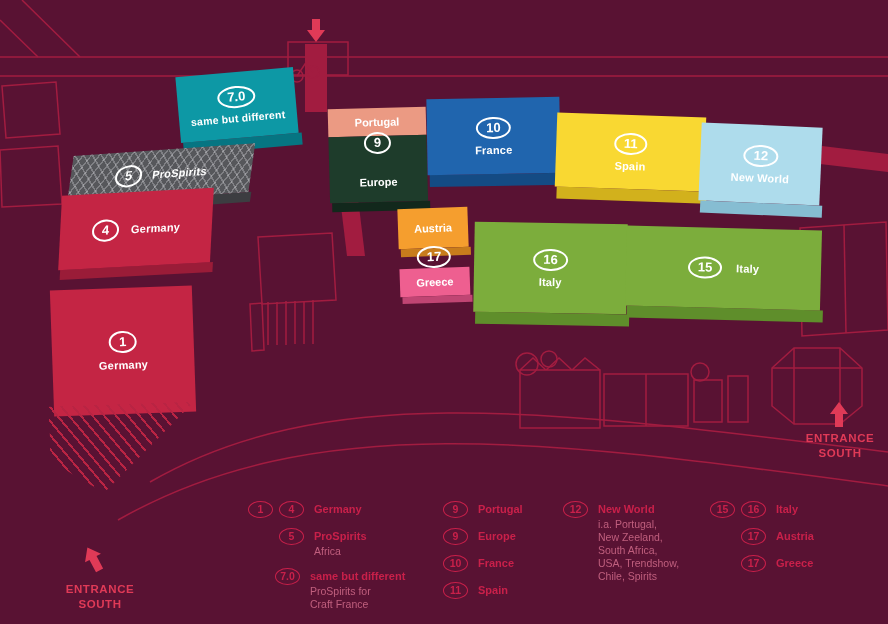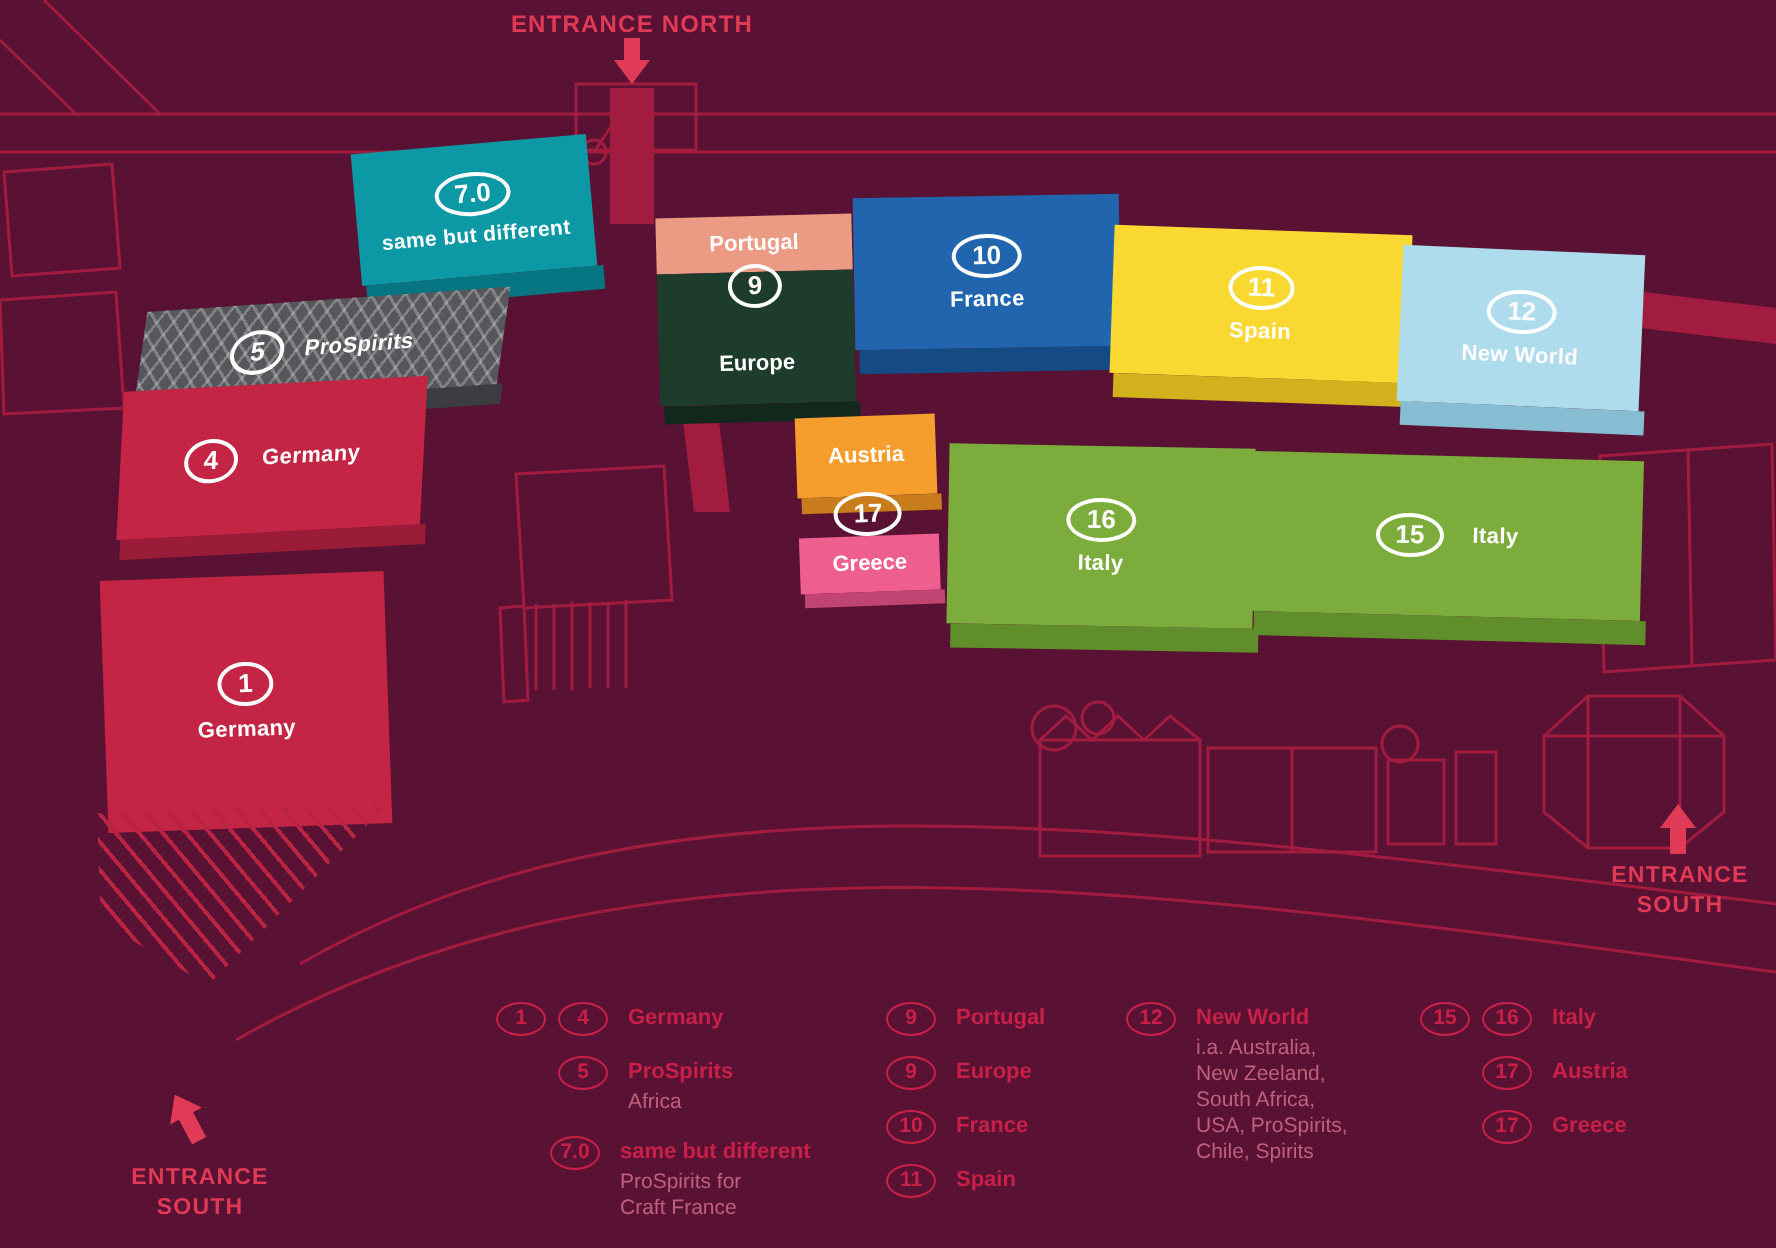--- a/index.html
+++ b/index.html
@@ -150,23 +150,20 @@
     <g stroke="#a21c40" stroke-width="1.5" fill="none">
       <circle cx="297" cy="76" r="6"></circle>
       <circle cx="313" cy="72" r="6"></circle>
       <path d="M297,76 L305,64 L313,72"></path>
     </g>
     <path fill="#e03a57" d="M316,42 L307,30 L312,30 L312,19 L320,19 L320,30 L325,30 Z"></path>
     <path fill="#e03a57" d="M839,402 L830,414 L835,414 L835,427 L843,427 L843,414 L848,414 Z"></path>
     <path fill="#e03a57" transform="rotate(-28 93 558)" d="M93,546 L84,558 L89,558 L89,572 L97,572 L97,558 L102,558 Z"></path>
   </svg>
 
-  <div class="entrance" id="ent-north">
-    <div>ENTRANCE NORTH</div>
-  </div>
   <div class="entrance" id="ent-east">
     <div>ENTRANCE</div>
     <div>SOUTH</div>
   </div>
   <div class="entrance" id="ent-south">
     <div>ENTRANCE</div>
     <div>SOUTH</div>
   </div>
 
   <div class="hall" id="h70">
@@ -304,24 +301,24 @@
       <span class="lb">11</span>
       <span class="ll">Spain</span>
     </div>
   </div>
 
   <div class="lcol" id="lcol3">
     <div class="lrow">
       <span class="lb">12</span>
       <span class="ltext">
         <span class="ll">New World</span>
-        <span class="ls">i.a. Australia,</span>
+        <span class="ls">i.a. Portugal,</span>
         <span class="ls">New Zeeland,</span>
         <span class="ls">South Africa,</span>
-        <span class="ls">USA, ProSpirits,</span>
+        <span class="ls">USA, Trendshow,</span>
         <span class="ls">Chile, Spirits</span>
       </span>
     </div>
   </div>
 
   <div class="lcol" id="lcol4">
     <div class="lrow">
       <span class="lb">15</span>
       <span class="lb">16</span>
       <span class="ll">Italy</span>

